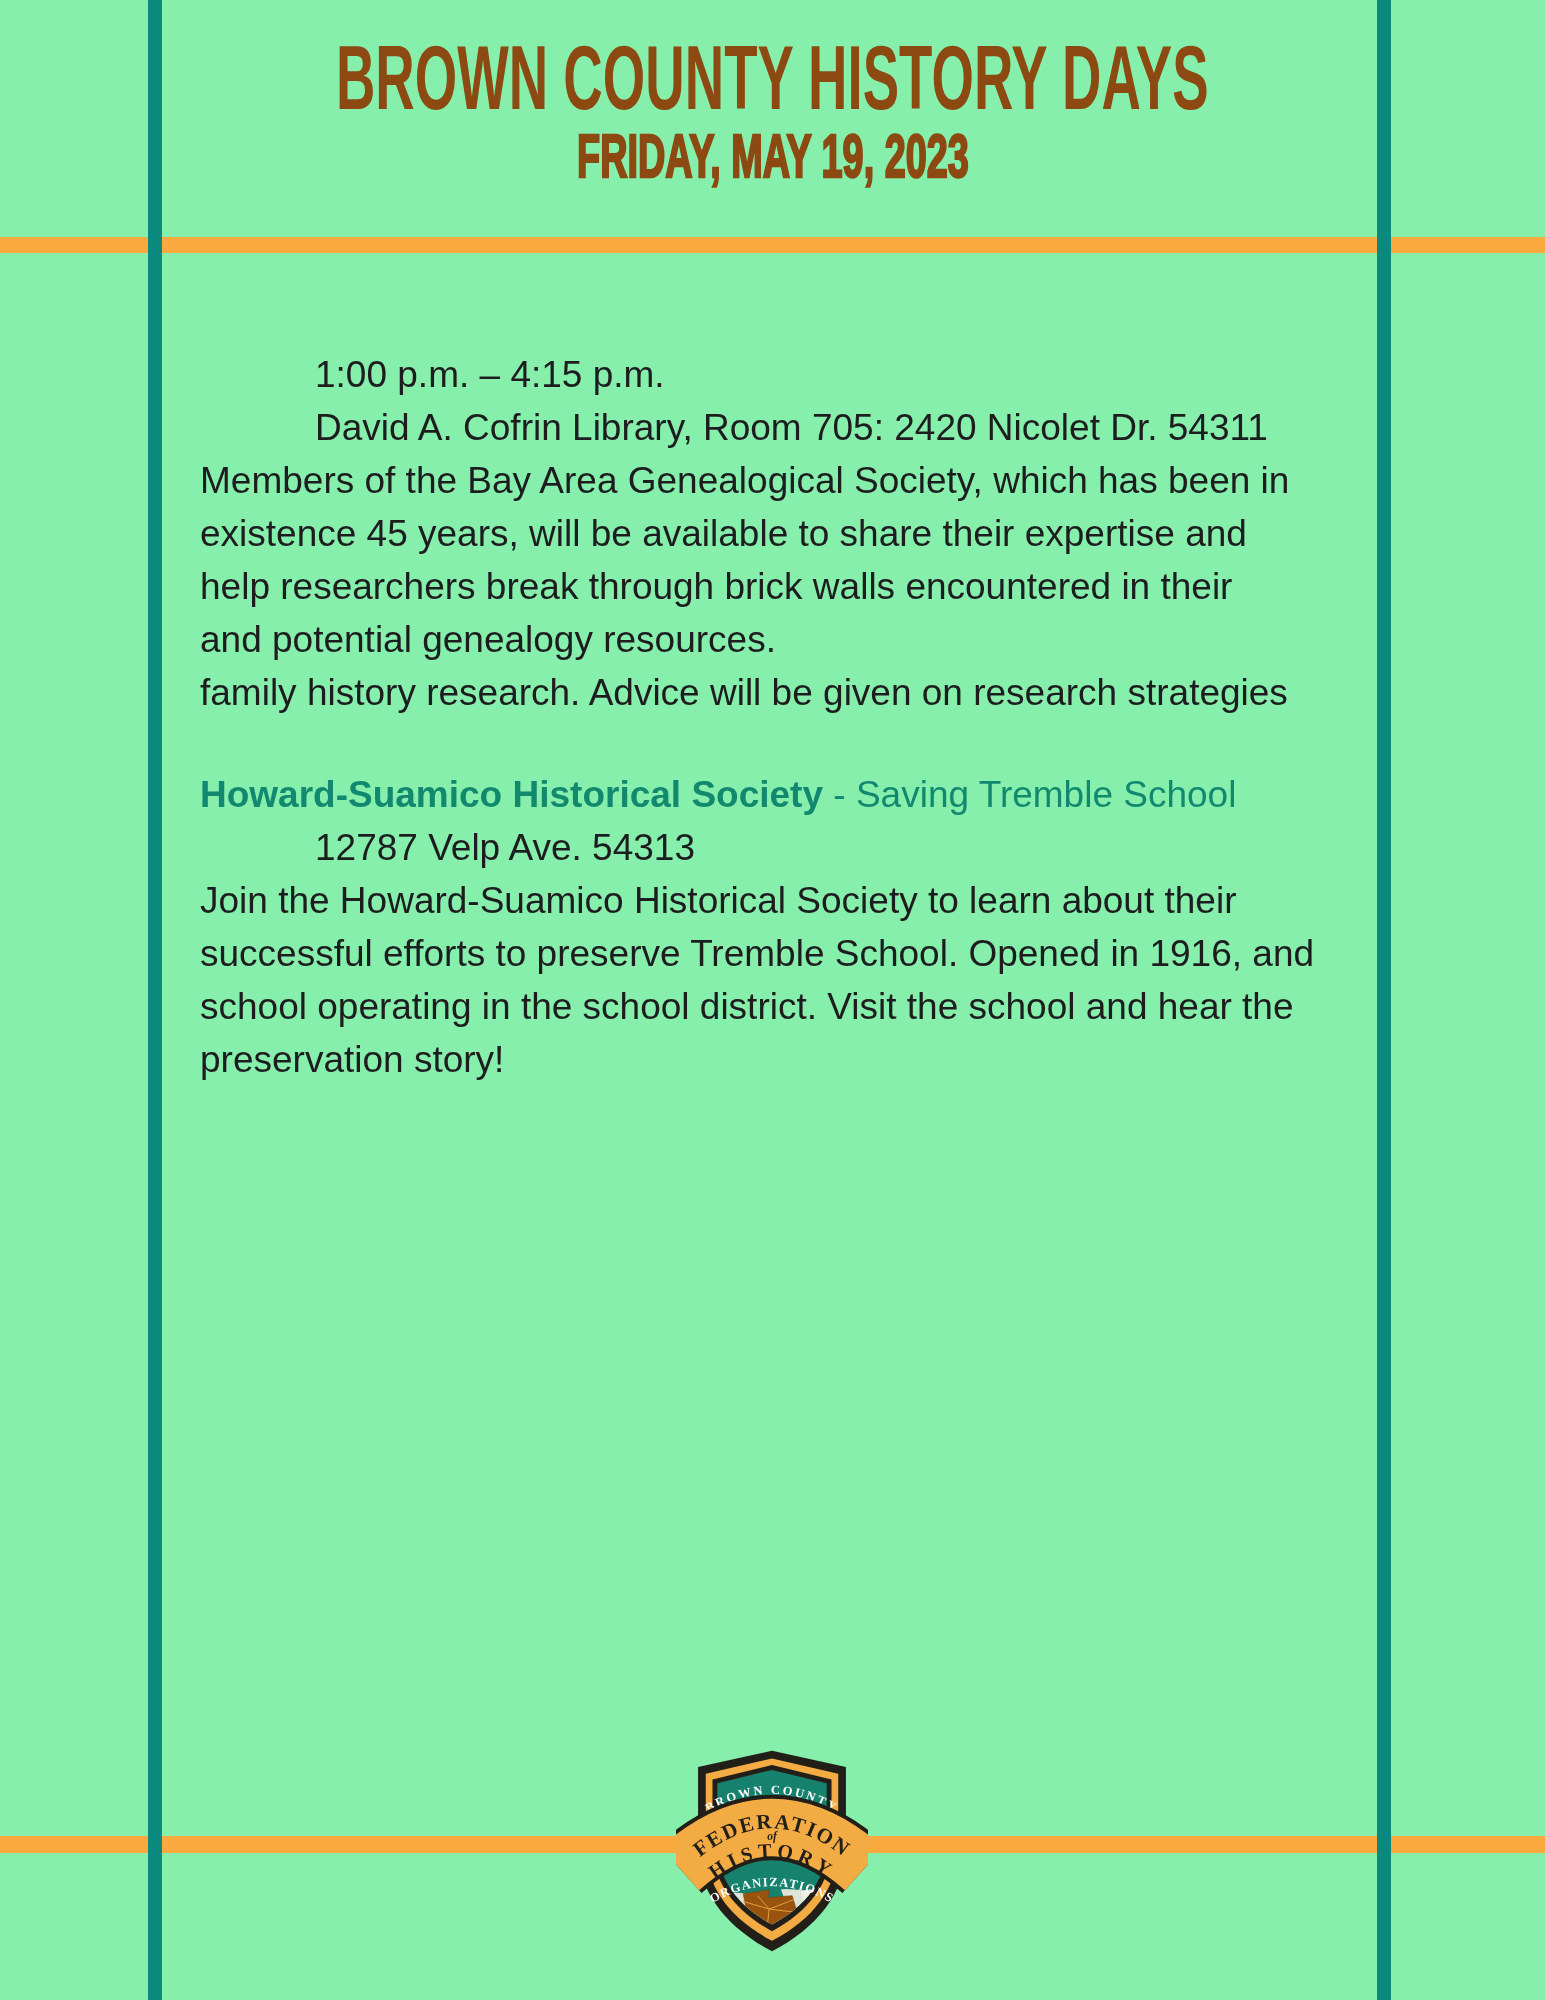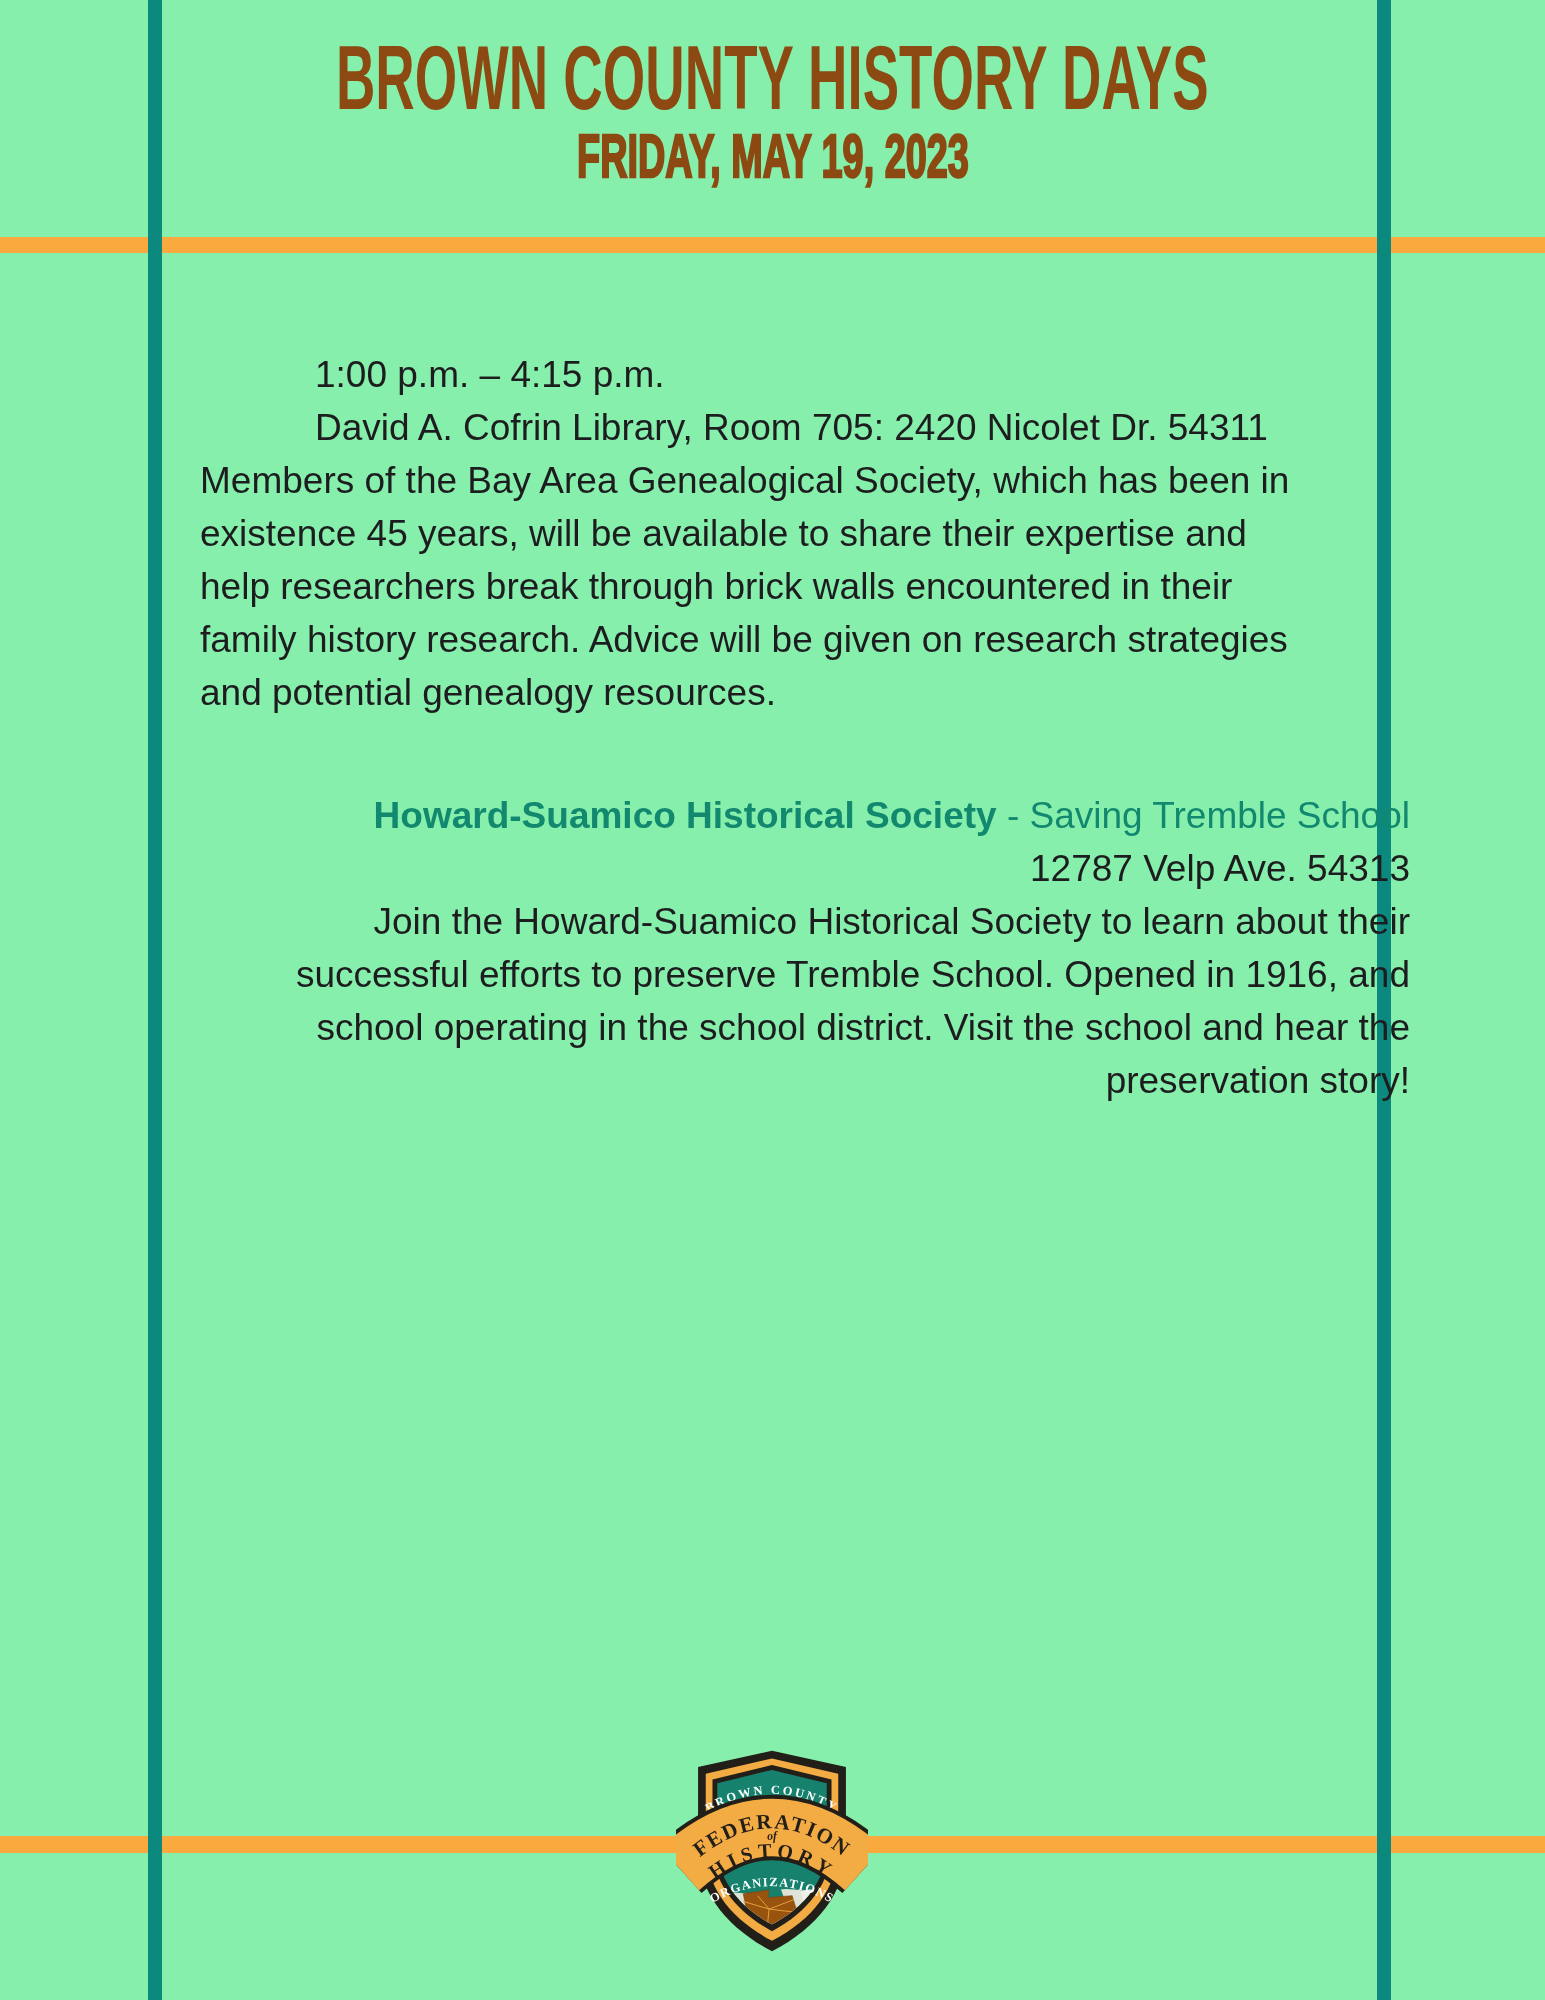--- a/index.html
+++ b/index.html
@@ -31,21 +31,21 @@
   .title-2{top:121px;font-size:61px;font-weight:700;}
   .cond{display:inline-block;transform:scaleX(0.60);transform-origin:50% 50%;}
   .t2{transform:scaleX(0.62);-webkit-text-stroke:2.5px var(--title-brown);}
   
   .content{position:absolute;left:200px;top:348px;width:1210px;z-index:3;
     font-size:37px;line-height:53px;color:var(--body-text);}
   .line{white-space:nowrap;}
   .indent{padding-left:115px;}
   .ev-head{color:var(--heading-teal);}
   .ev-name{font-weight:700;}
-  .event + .event{margin-top:70px;text-align:right;}
+  .event + .event{margin-top:49px;}
   
   .logo{position:absolute;left:676px;top:1747px;width:192px;height:209px;z-index:4;}
   .s-outer{fill:var(--logo-outline);}
   .s-gold{fill:var(--logo-gold);}
   .s-field{fill:var(--logo-teal);}
   .band-b{stroke:var(--logo-outline);stroke-width:68;fill:none;}
   .band-g{stroke:var(--logo-gold);stroke-width:60;fill:none;}
   .arc-white{fill:#ffffff;font-family:"Liberation Serif",serif;font-weight:700;font-size:13px;letter-spacing:2.5px;}
   .fed{fill:var(--logo-outline);font-family:"Liberation Serif",serif;font-weight:700;font-size:22px;letter-spacing:2px;}
   .of{fill:var(--logo-outline);font-family:"Liberation Serif",serif;font-style:italic;font-weight:700;font-size:12px;}
@@ -75,22 +75,22 @@
   </div>
 
   <div class="content">
 
     <section class="event">
       <div class="line indent">1:00 p.m. – 4:15 p.m.</div>
       <div class="line indent">David A. Cofrin Library, Room 705: 2420 Nicolet Dr. 54311</div>
       <div class="line">Members of the Bay Area Genealogical Society, which has been in</div>
       <div class="line">existence 45 years, will be available to share their expertise and</div>
       <div class="line">help researchers break through brick walls encountered in their</div>
+      <div class="line">and potential genealogy resources.</div>
       <div class="line">family history research. Advice will be given on research strategies</div>
-      <div class="line">and potential genealogy resources.</div>
     </section>
 
     <section class="event">
       <div class="line ev-head">
         <span class="ev-name">Howard-Suamico Historical Society</span><span class="ev-sep"> - </span><span class="ev-topic">Saving Tremble School</span>
       </div>
       <div class="line indent">12787 Velp Ave. 54313</div>
       <div class="line">Join the Howard-Suamico Historical Society to learn about their</div>
       <div class="line">successful efforts to preserve Tremble School. Opened in 1916, and</div>
       <div class="line">school operating in the school district. Visit the school and hear the</div>

